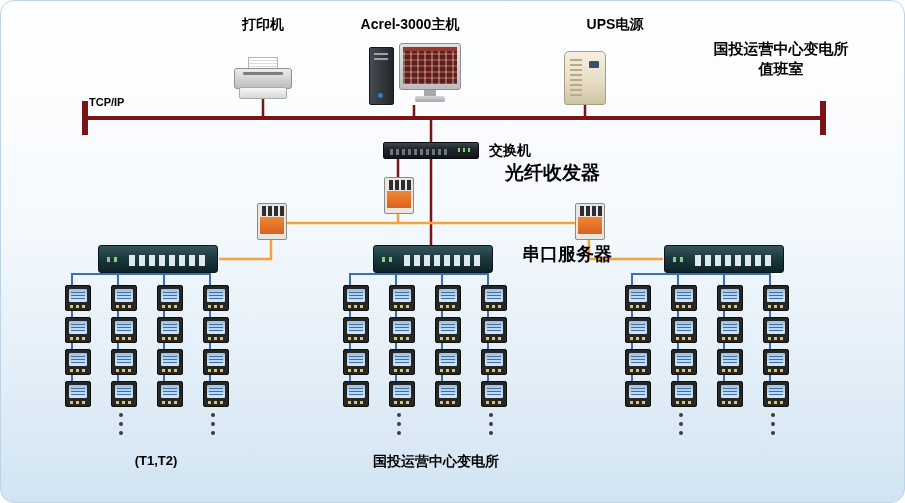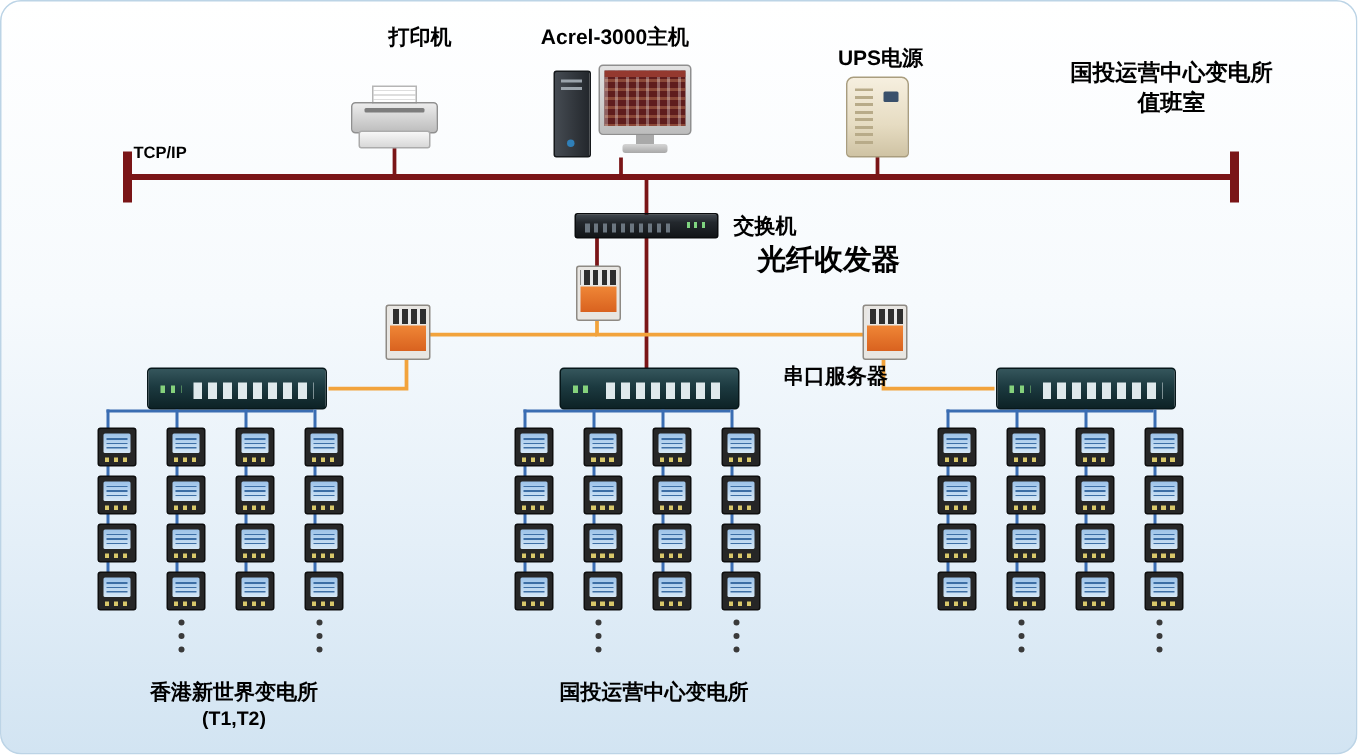--- a/index.html
+++ b/index.html
@@ -10,21 +10,21 @@
   .lb{stroke:var(--bus-line,#7a1517);}
   .lf{stroke:var(--fiber-line,#f2a33c);fill:none;}
   .lm{stroke:var(--meter-line,#3a6db2);}
 
   .lbl{position:absolute;font-weight:bold;color:#000;white-space:nowrap;}
   .devlbl{top:15px;font-size:14px;text-align:center;}
   .tcp{left:88px;top:95px;font-size:11px;}
   .room{left:668px;top:38px;width:224px;text-align:center;font-size:15px;line-height:20px;white-space:normal;}
   .swlbl{left:488px;top:141px;font-size:14px;}
   .fiblbl{left:504px;top:159px;font-size:19px;}
-  .serlbl{left:521px;top:241px;font-size:14px;}
+  .serlbl{left:521px;top:241px;font-size:18px;}
 
   
   .printer{position:absolute;left:233px;top:56px;width:58px;height:44px;}
   .printer .paper{position:absolute;left:14px;top:0;width:30px;height:13px;border:1px solid #b5b5b5;box-sizing:border-box;
     background:repeating-linear-gradient(180deg,#ffffff 0 2px,#dedede 2px 3px);}
   .printer .pbody{position:absolute;left:0;top:11px;width:58px;height:21px;background:linear-gradient(180deg,#ececec,#bdbdbd);
     border:1px solid #909090;border-radius:3px;box-sizing:border-box;}
   .printer .slot{position:absolute;left:9px;top:15px;width:40px;height:3px;background:#7d7d7d;border-radius:1px;}
   .printer .tray{position:absolute;left:5px;top:30px;width:48px;height:12px;background:linear-gradient(180deg,#f7f7f7,#d8d8d8);
     border:1px solid #ababab;border-radius:2px;box-sizing:border-box;}
@@ -122,23 +122,23 @@
     <line class="lb" x1="397" y1="156" x2="397" y2="180" stroke-width="2.5"></line>
 
     <polyline class="lf" points="397,208 397,222 588,222 588,258 662,258" stroke-width="2.5"></polyline>
     <polyline class="lf" points="397,222 270,222 270,258 218,258" stroke-width="2.5"></polyline>
 
     <line class="lm" x1="70" y1="273" x2="208" y2="273" stroke-width="2"></line>
     <line class="lm" x1="348" y1="273" x2="486" y2="273" stroke-width="2"></line>
     <line class="lm" x1="630" y1="273" x2="768" y2="273" stroke-width="2"></line>
   </svg>
 
-  <div class="lbl devlbl" style="left:229px;width:100px;">打印机</div>
+  <div class="lbl devlbl" style="left:212px;width:100px;">打印机</div>
   <div class="lbl devlbl" style="left:334px;width:150px;">Acrel-3000主机</div>
-  <div class="lbl devlbl" style="left:536px;width:100px;margin-top:14px;">UPS电源</div>
+  <div class="lbl devlbl" style="left:564px;width:100px;">UPS电源</div>
   <div class="lbl room">
     <div>国投运营中心变电所</div>
     <div>值班室</div>
   </div>
   <div class="lbl tcp">TCP/IP</div>
 
   <div class="printer">
     <i class="paper"></i>
     <i class="pbody"></i>
     <i class="slot"></i>
@@ -422,21 +422,20 @@
         </div>
         <div class="meter">
           <i class="scr"></i>
           <i class="keys"></i>
         </div>
       </div>
     <i class="dots"></i>
   </div>
 
   <div class="glabel g1">
-    <div>香港新世界变电所</div>
     <div class="trf">(T1,T2)</div>
   </div>
   <div class="glabel g2">
     <div>国投运营中心变电所</div>
   </div>
   <div class="glabel g3">
   </div>
 
 </div>
 

